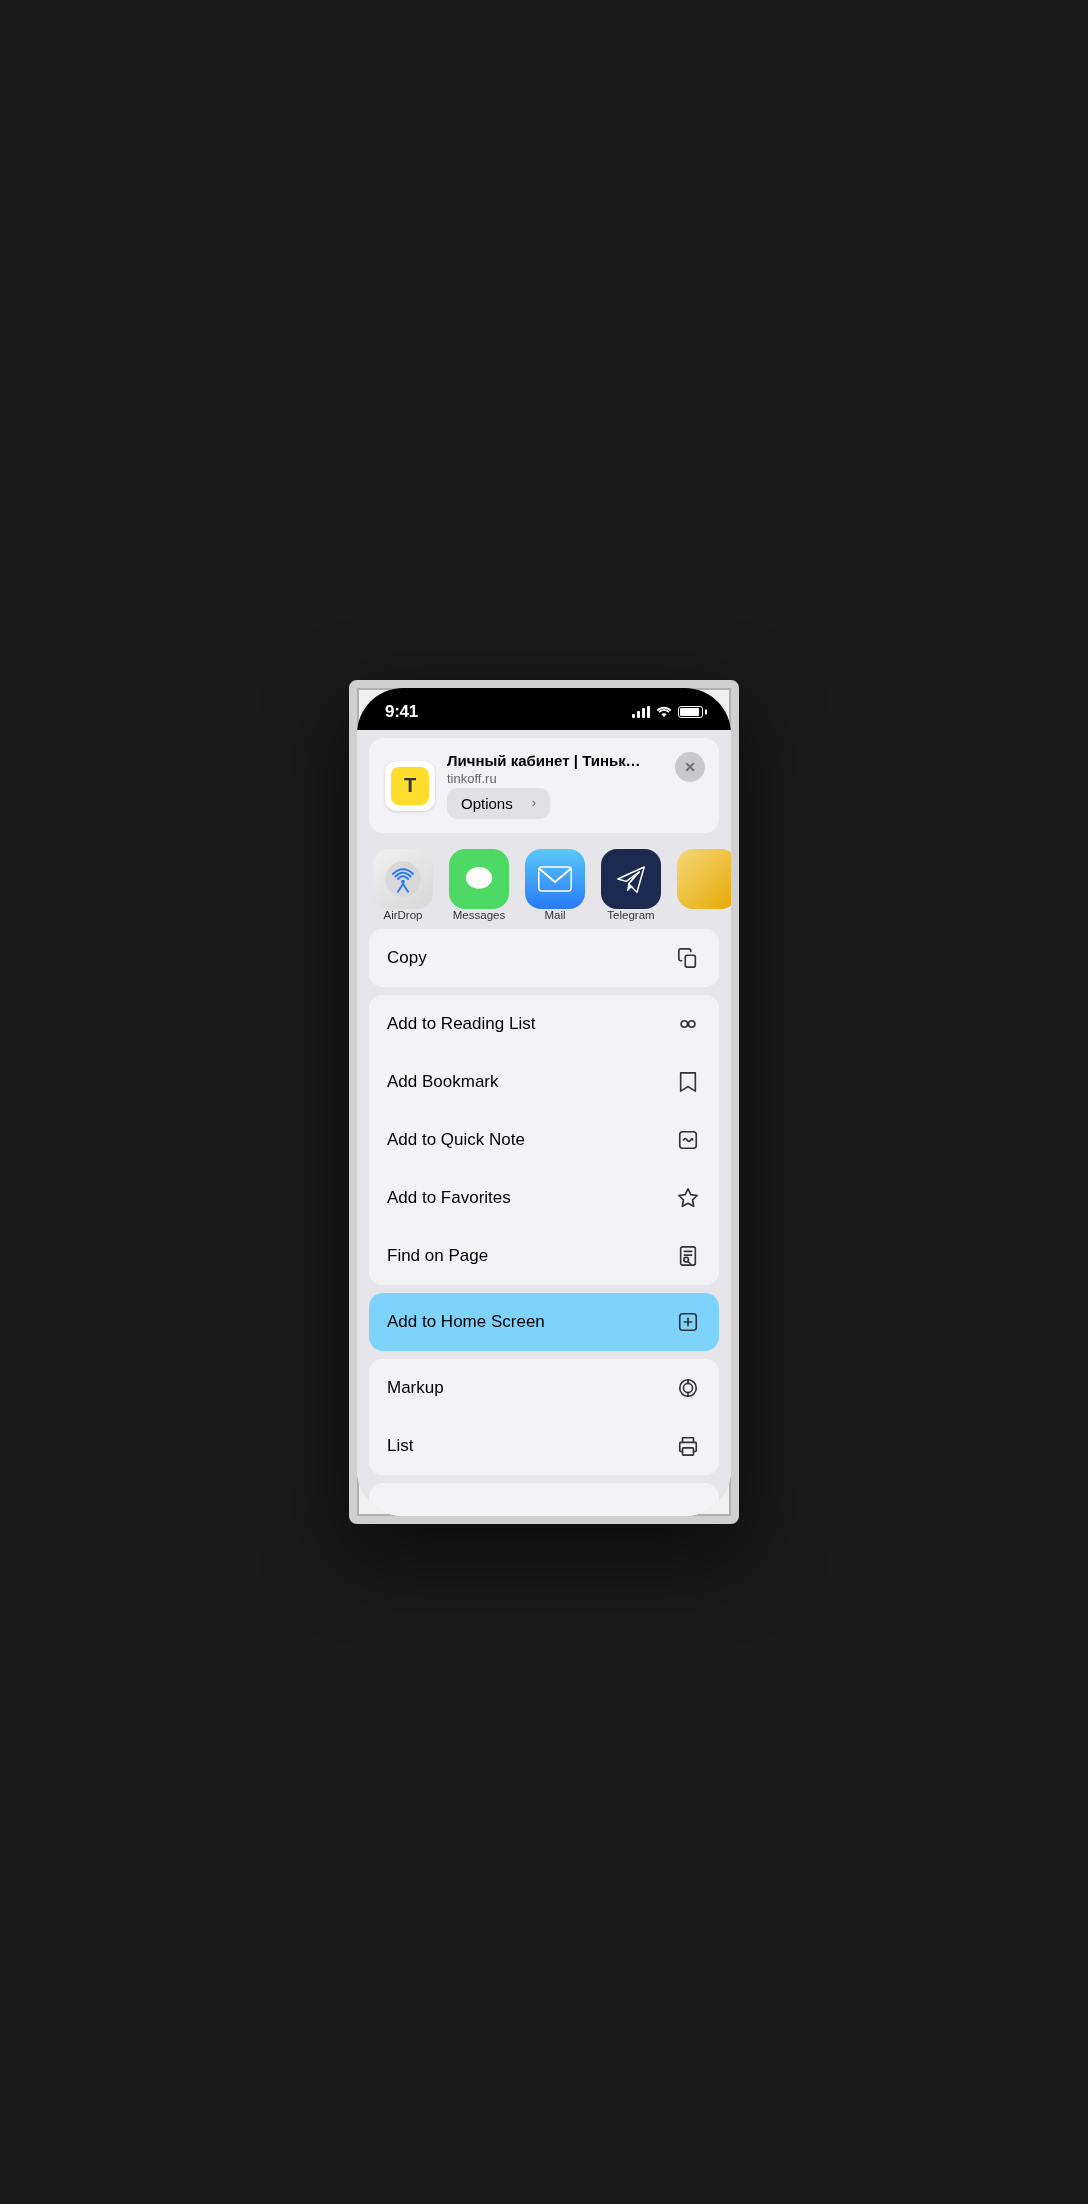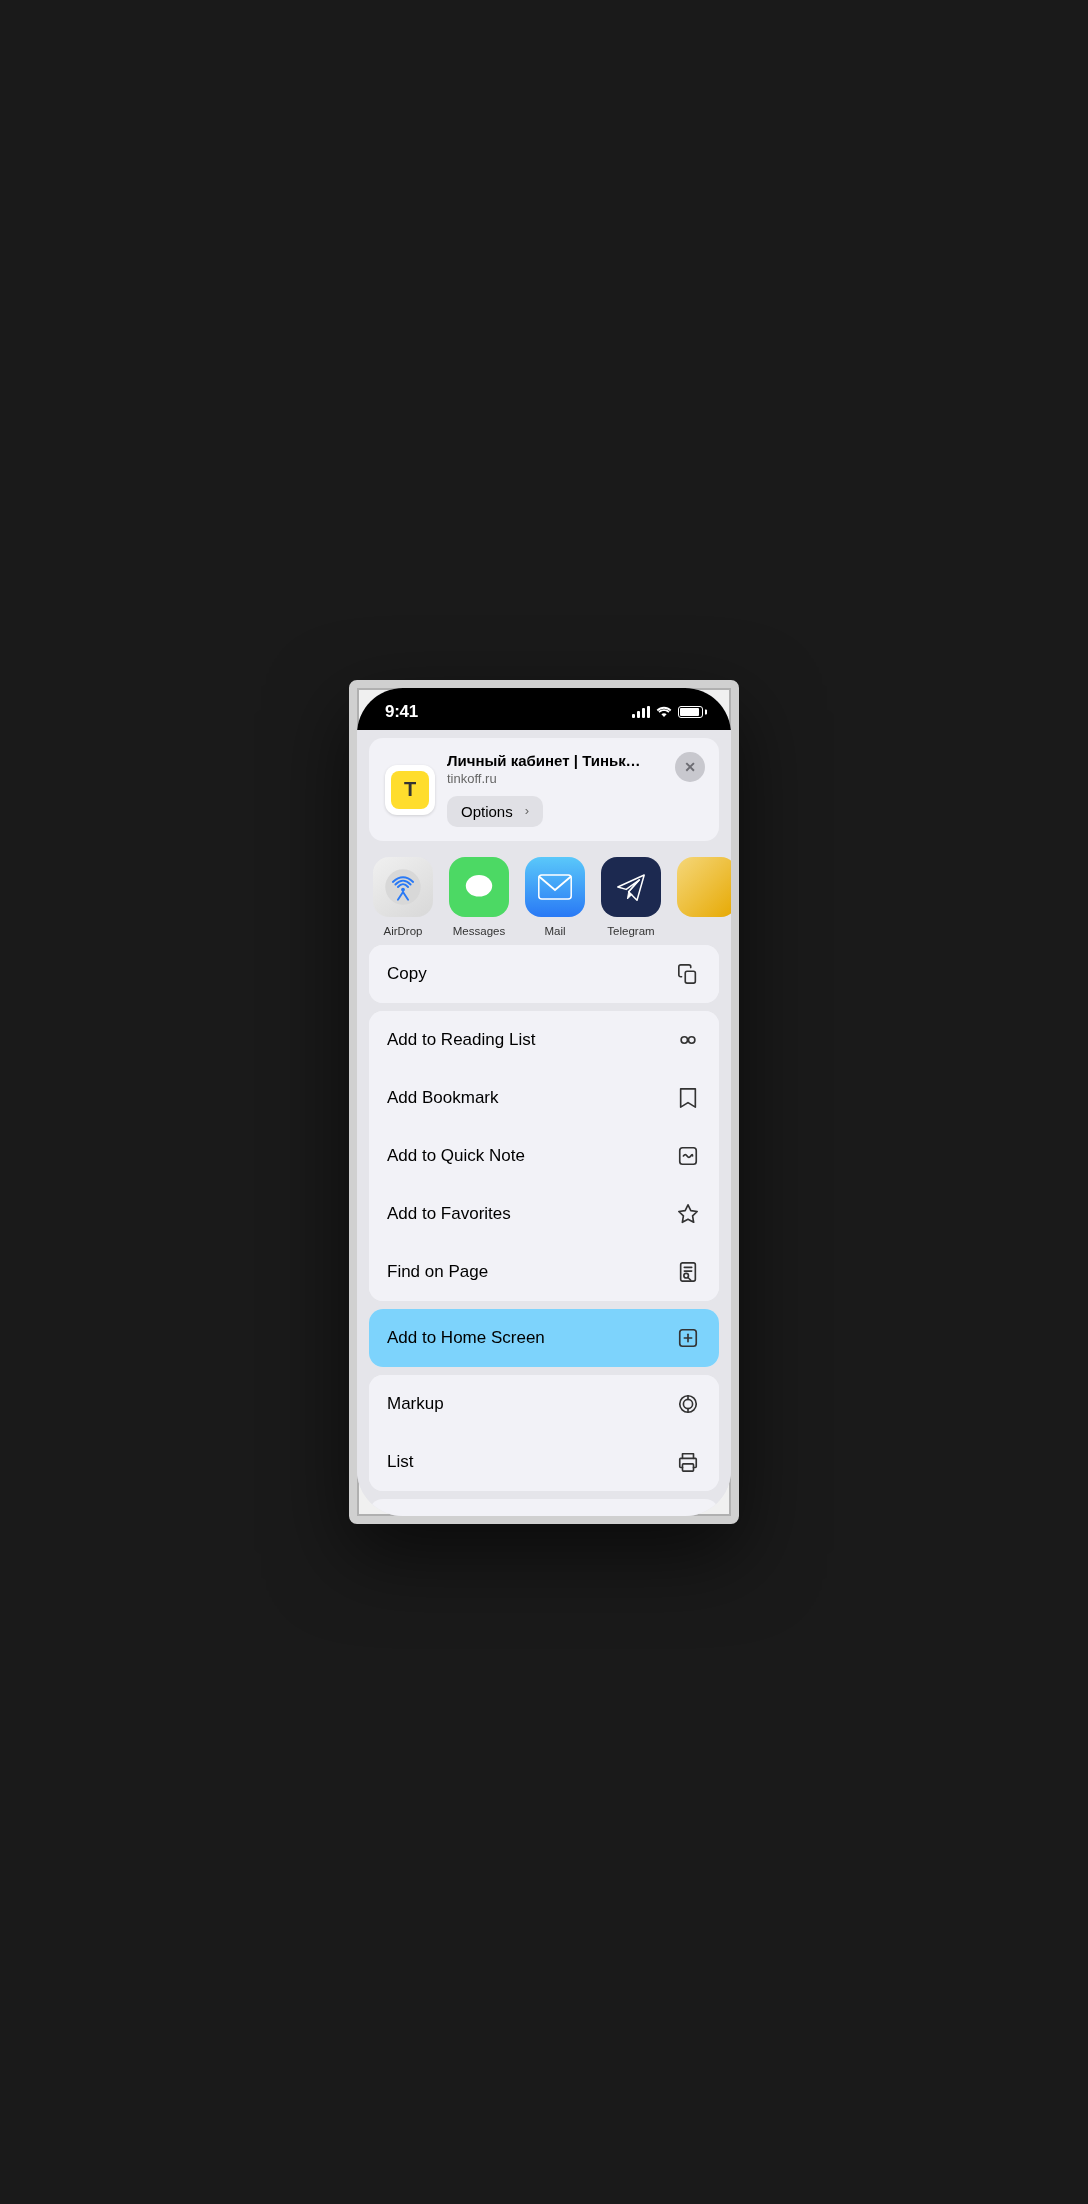--- a/index.html
+++ b/index.html
@@ -181,22 +181,21 @@
     .options-btn {
       background: #e0e0e5;
       border: none;
       border-radius: 10px;
       padding: 7px 14px;
       font-size: 15px;
       color: #000;
       cursor: pointer;
       display: flex;
       align-items: flex-start;
-      gap: 12px;
-      margin-top: 8px;
+      gap: 19px;
     }
 
     .options-chevron {
       font-size: 13px;
       color: #666;
     }
 
     .close-btn {
       width: 30px;
       height: 30px;
@@ -230,21 +229,20 @@
     .app-row {
       display: flex;
       gap: 16px;
       padding: 0 4px;
     }
 
     .app-item {
       display: flex;
       flex-direction: column;
       align-items: center;
-      gap: 8px;
       cursor: pointer;
       flex-shrink: 0;
     }
 
     .app-icon {
       width: 60px;
       height: 60px;
       border-radius: 16px;
       display: flex;
       align-items: center;

